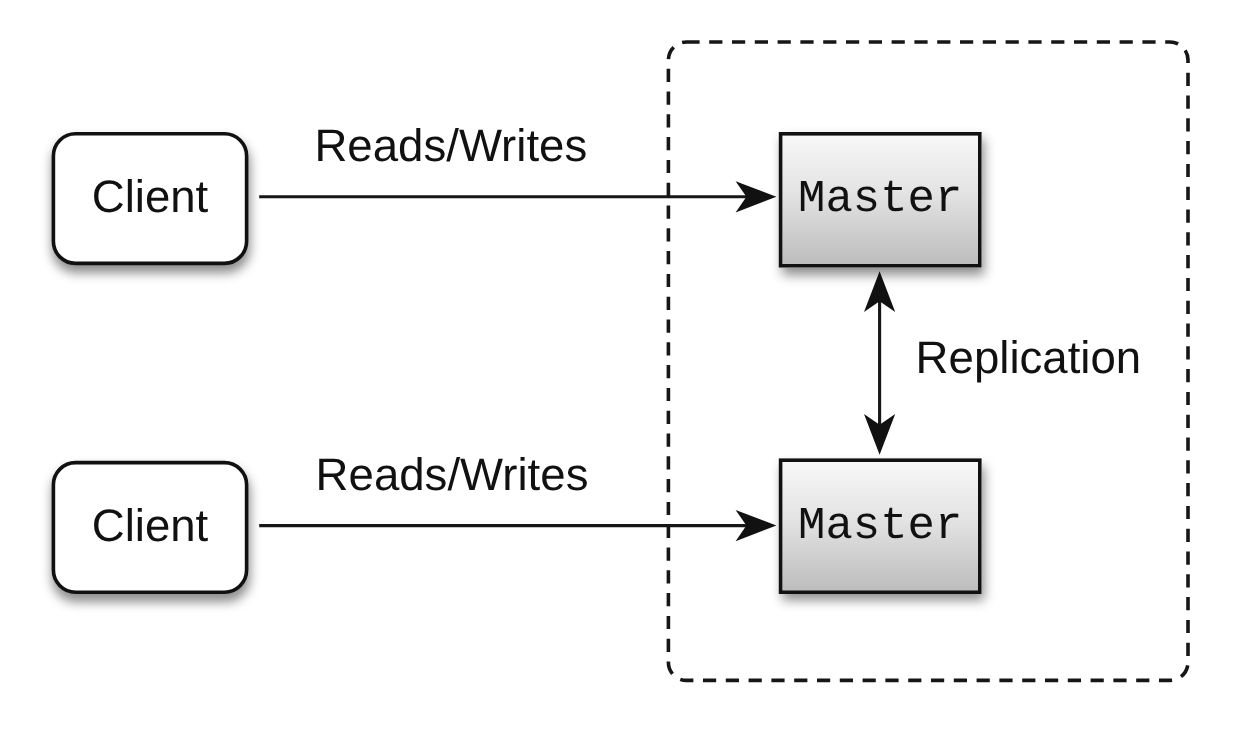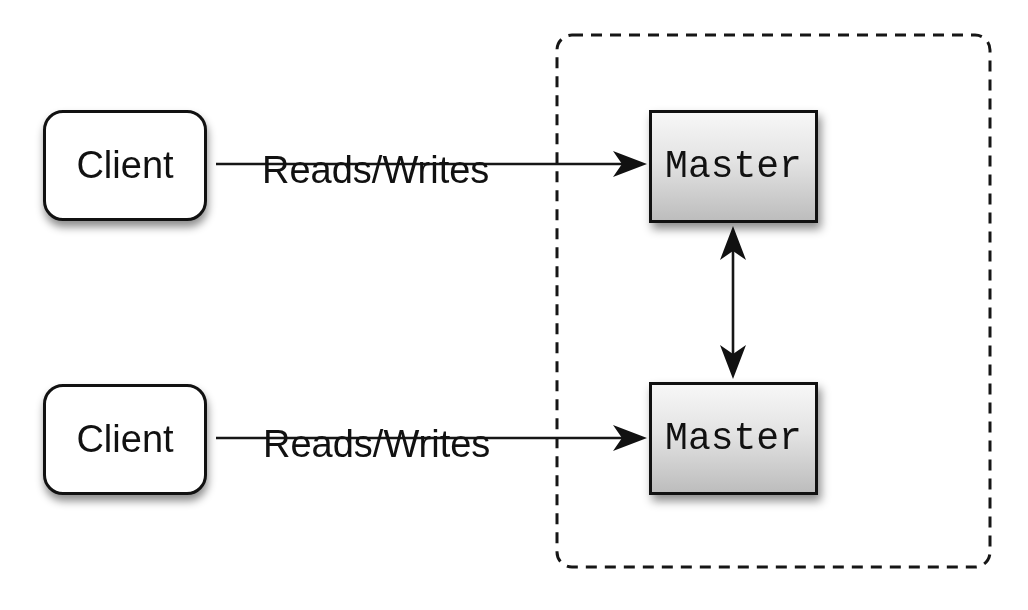--- a/index.html
+++ b/index.html
@@ -45,21 +45,20 @@
   #node-client-top    { left: 43px;  top: 110px; width: 164px; height: 111px; }
   #node-master-top    { left: 649px; top: 110px; width: 169px; height: 113px; }
   #node-client-bottom { left: 43px;  top: 384px; width: 164px; height: 111px; }
   #node-master-bottom { left: 649px; top: 382px; width: 169px; height: 113px; }
   .edge-label {
     position: absolute;
     font-size: 38px;
     line-height: 1.16;
     color: #111111;
     white-space: nowrap;
-    margin-top: 48px;
   }
   #label-reads-writes-top    { left: 262px; top: 100px; }
   #label-reads-writes-bottom { left: 263px; top: 374px; }
   #label-replication         { left: 763px; top: 277px; }
   .edge-line {
     stroke: #161616;
     stroke-width: 2.6;
     fill: none;
   }
   .cluster-border {
@@ -109,14 +108,15 @@
   </div>
 
   <div class="node node-master" id="node-master-bottom">
     <span>Master</span>
   </div>
 
   <div class="edge-label" id="label-reads-writes-top">Reads/Writes</div>
 
   <div class="edge-label" id="label-reads-writes-bottom">Reads/Writes</div>
 
+  <div class="edge-label" id="label-replication">Replication</div>
 
 </div>
 
 </body></html>

